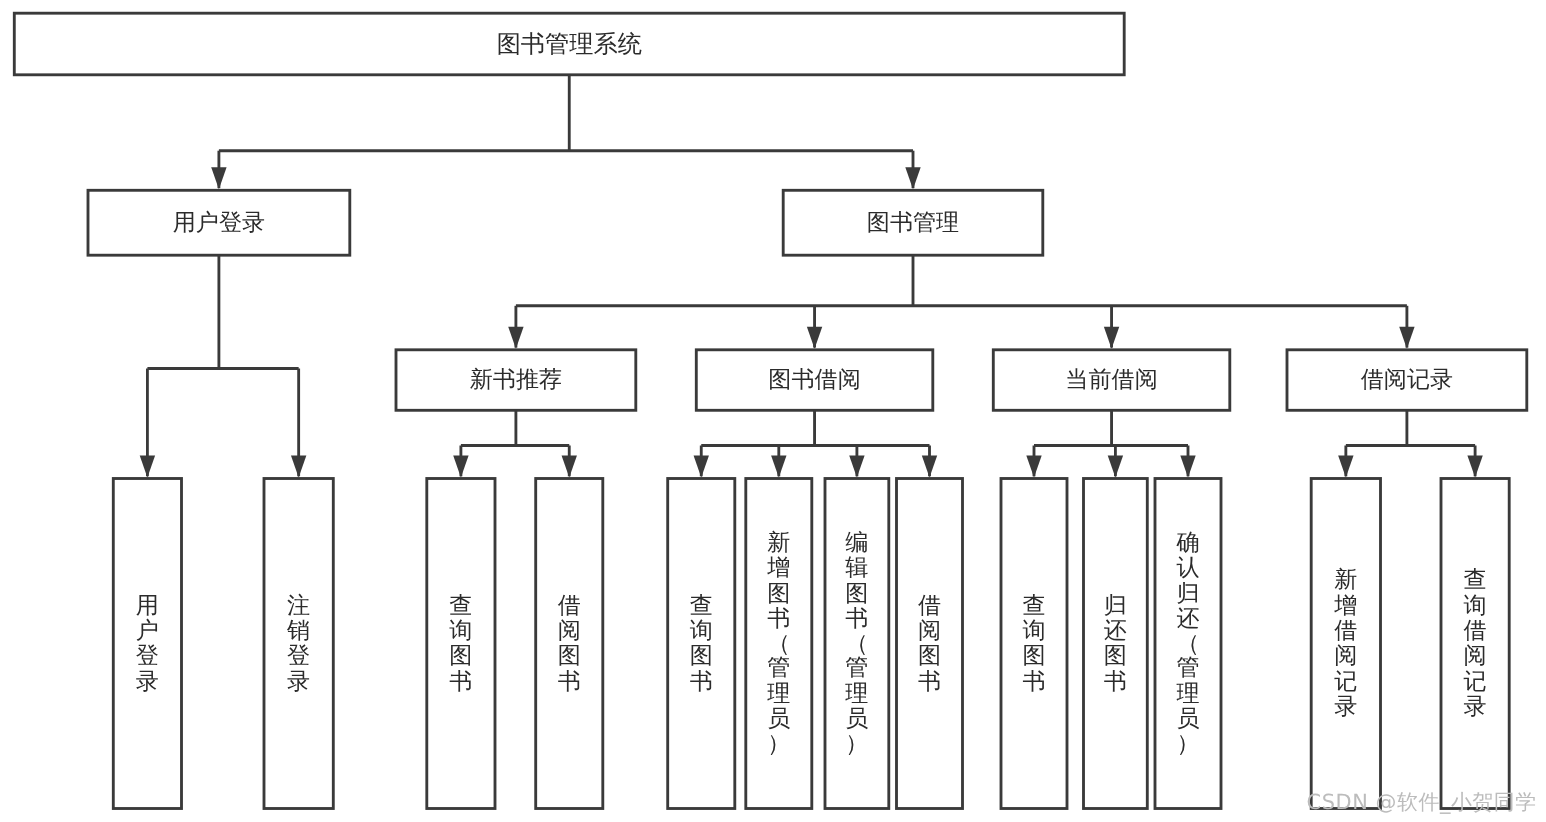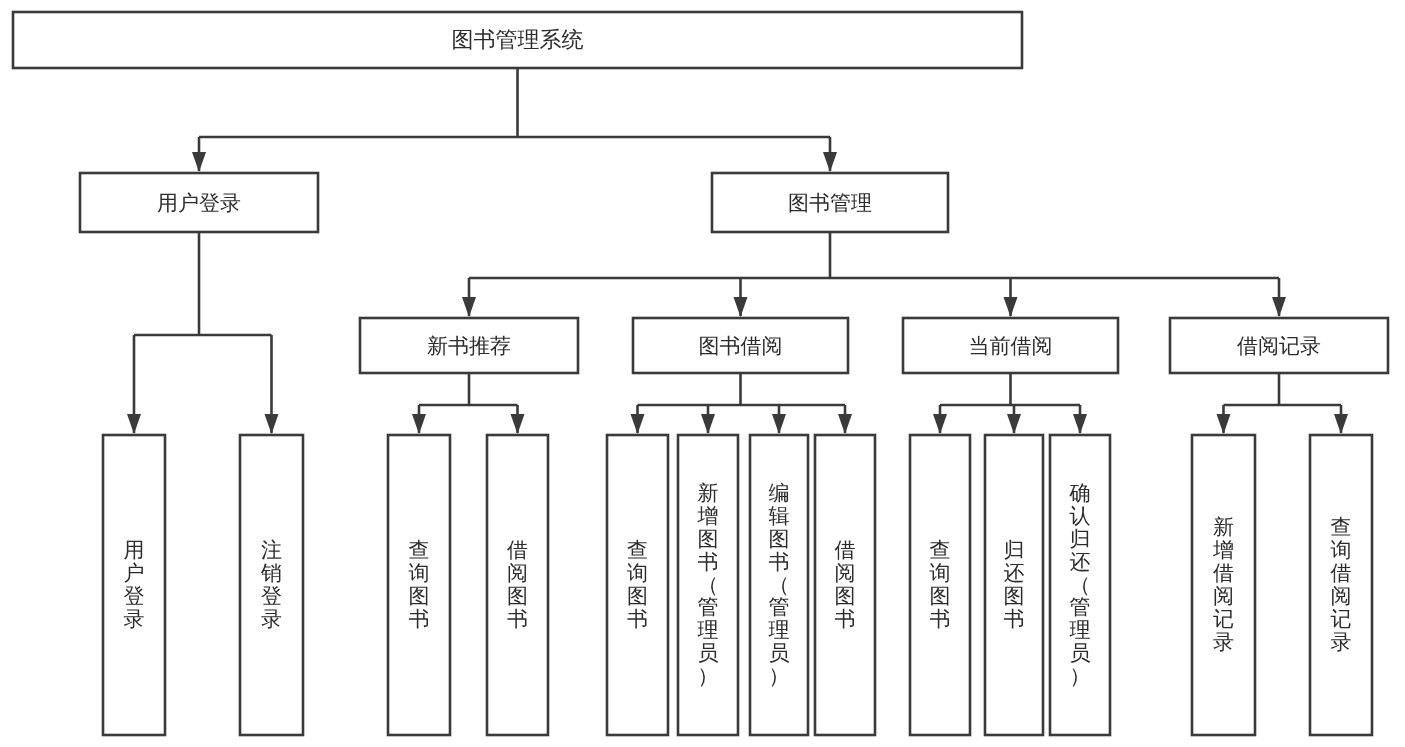--- a/index.html
+++ b/index.html
@@ -256,13 +256,14 @@
       </div>
       <div class="vlabel-wrap" style="left: 1310px; top: 435px; width: 62px; height: 300px;">
         <div class="vlabel-text">查
 询
 借
 阅
 记
 录</div>
       </div>
     </div>
+  <div class="watermark">CSDN @软件_小贺同学</div>
 </div>
 
 </body></html>

